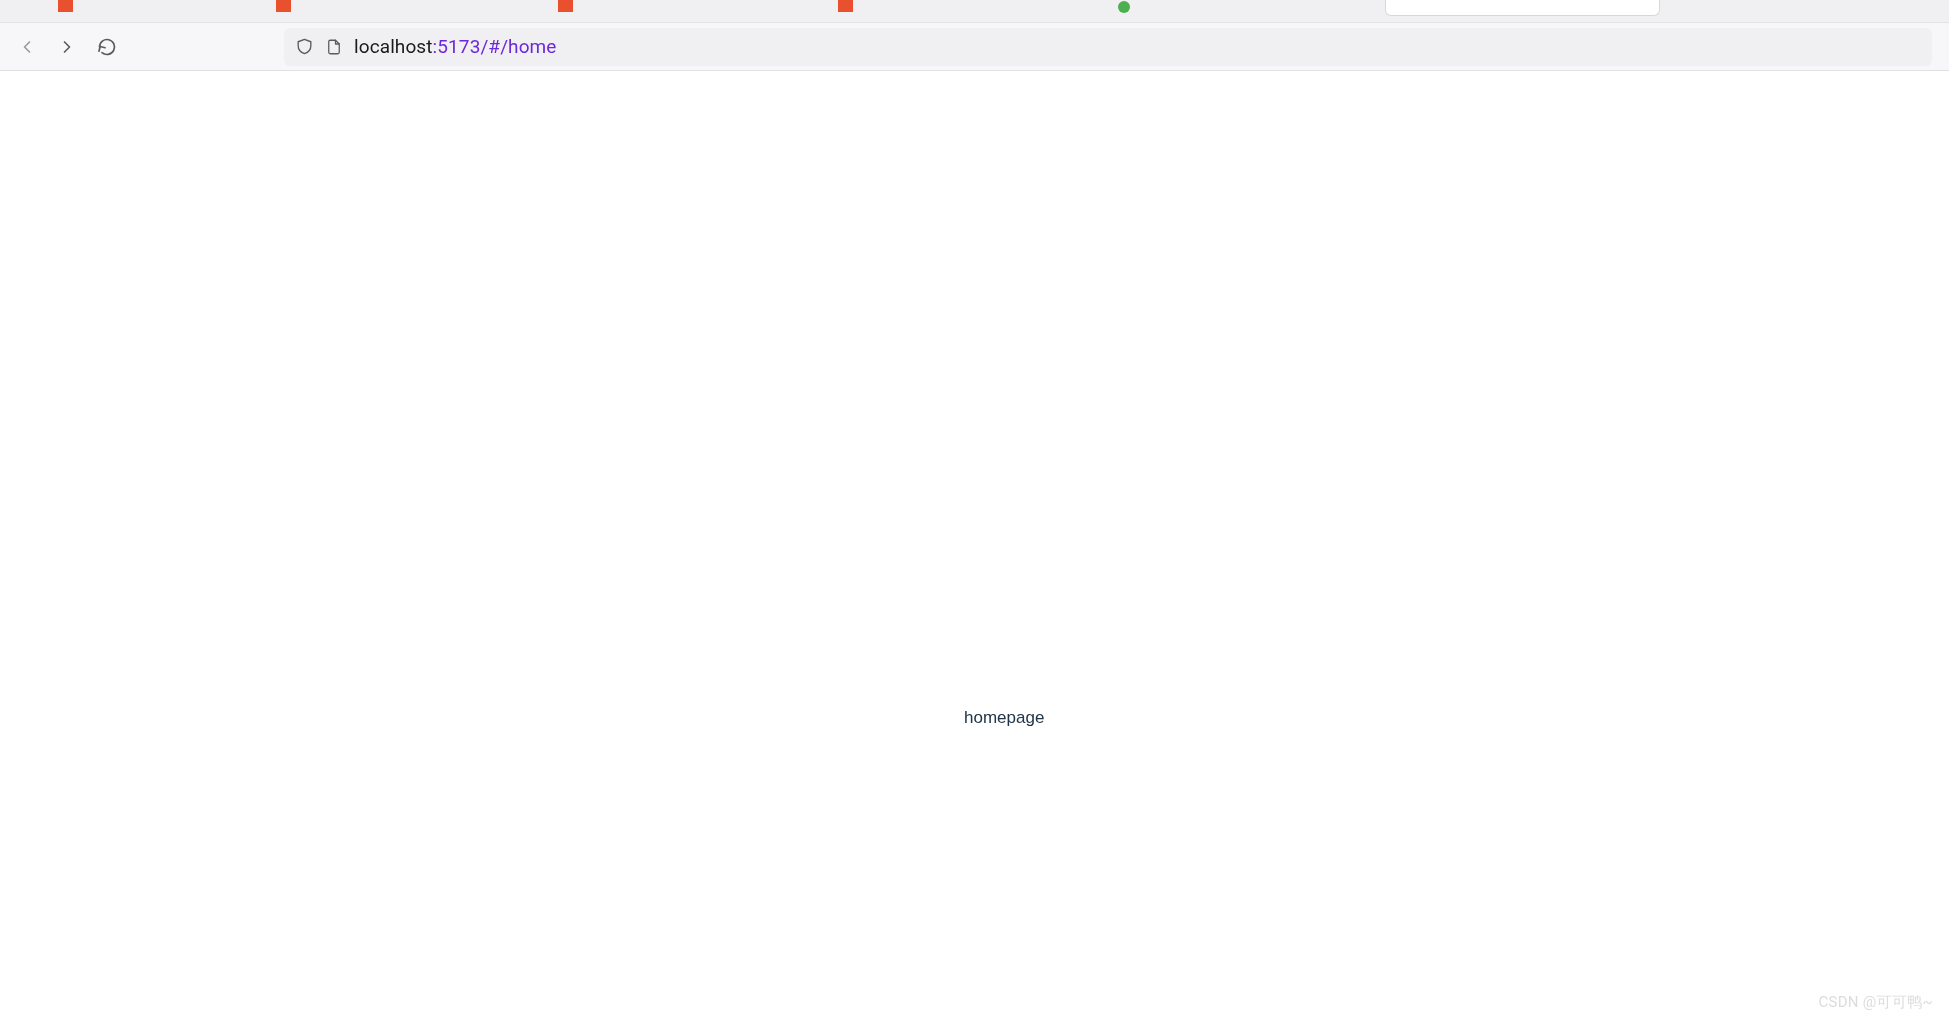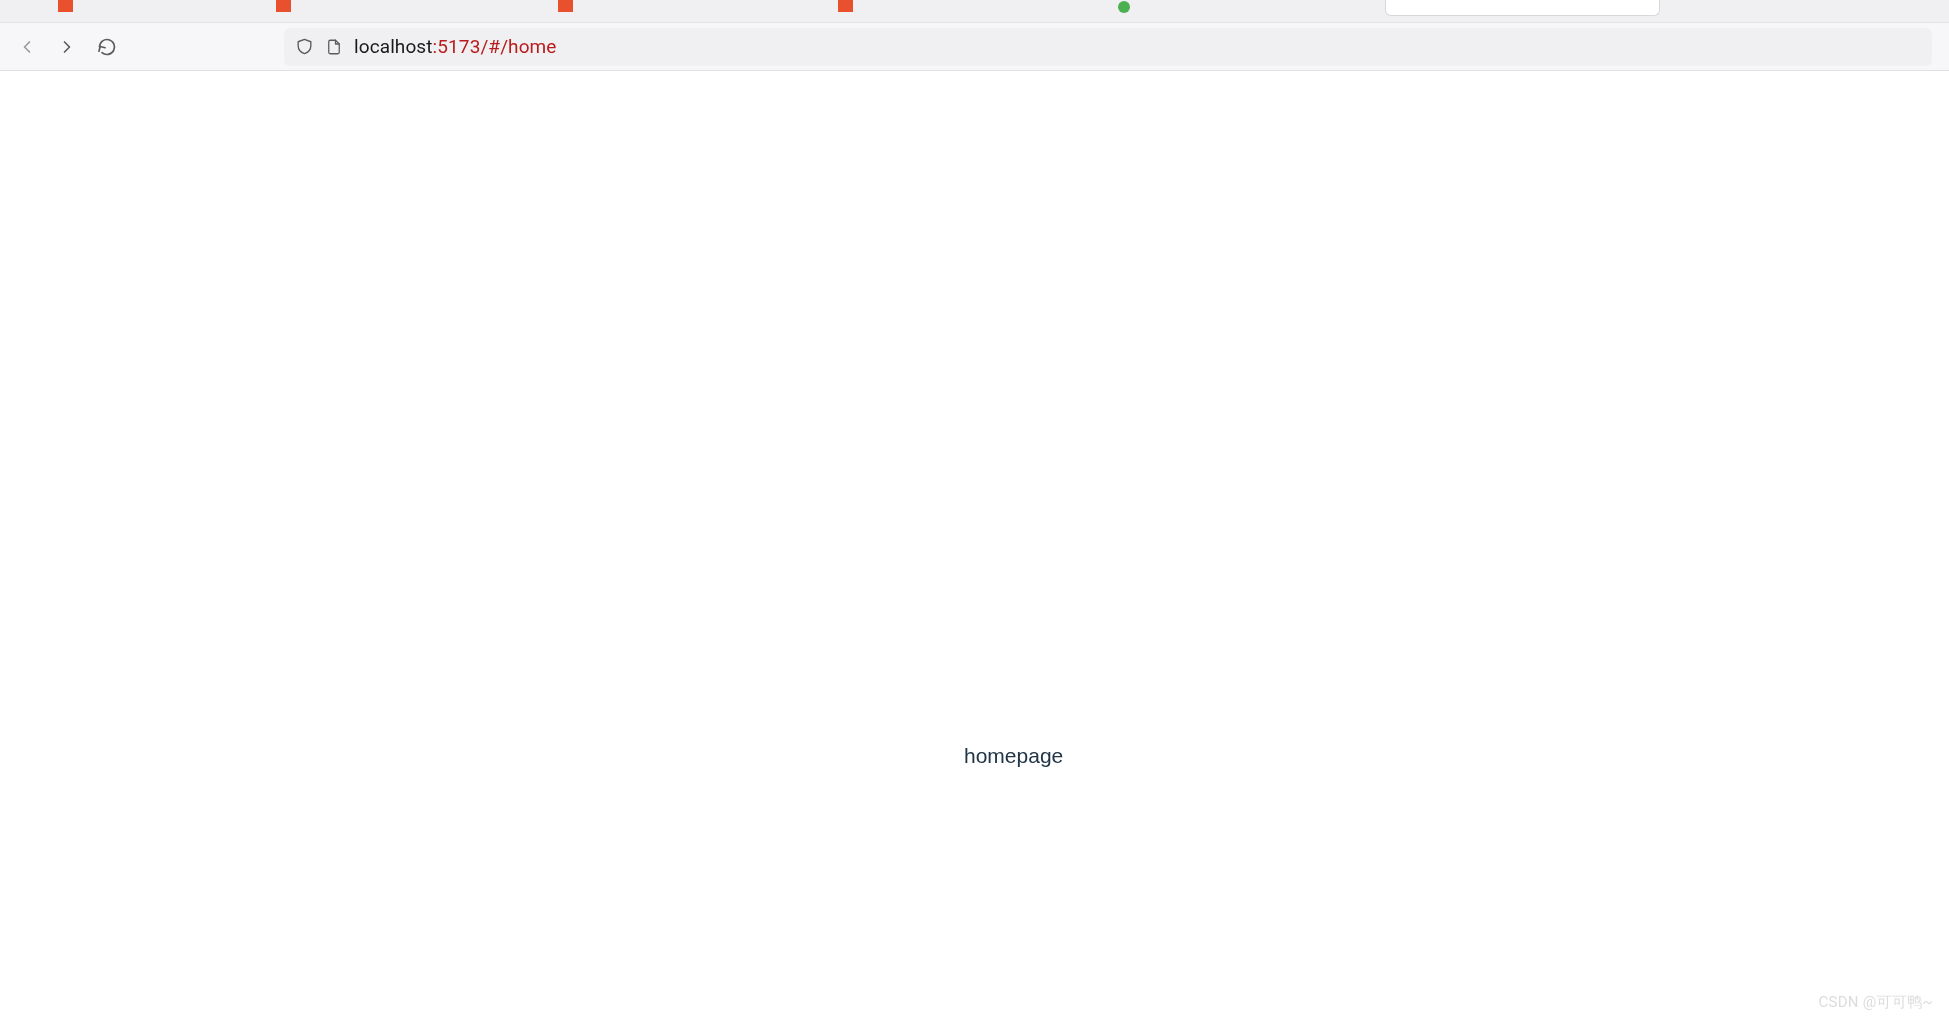--- a/index.html
+++ b/index.html
@@ -103,38 +103,37 @@
       color: #5b5b5f;
       cursor: pointer;
     }
     .url-text {
       font-size: 19px;
       color: #1a1a1a;
       font-weight: 400;
       letter-spacing: 0.1px;
     }
     .url-text .dim {
-      color: #b91c1c;
+      color: #6d28d9;
     }
     .content-area {
       position: absolute;
       top: 72px;
       left: 0;
       right: 0;
       bottom: 0;
       background: #ffffff;
     }
     .homepage-text {
       position: absolute;
       left: 964px;
       top: 636px;
-      font-size: 21px;
+      font-size: 17px;
       color: #213547;
       font-family: Avenir, Helvetica, Arial, sans-serif;
-      margin-top: 36px;
     }
     .watermark {
       position: absolute;
       right: 16px;
       bottom: 4px;
       font-size: 15px;
       color: #dcdcdc;
       font-weight: 400;
       letter-spacing: 0.3px;
     }

